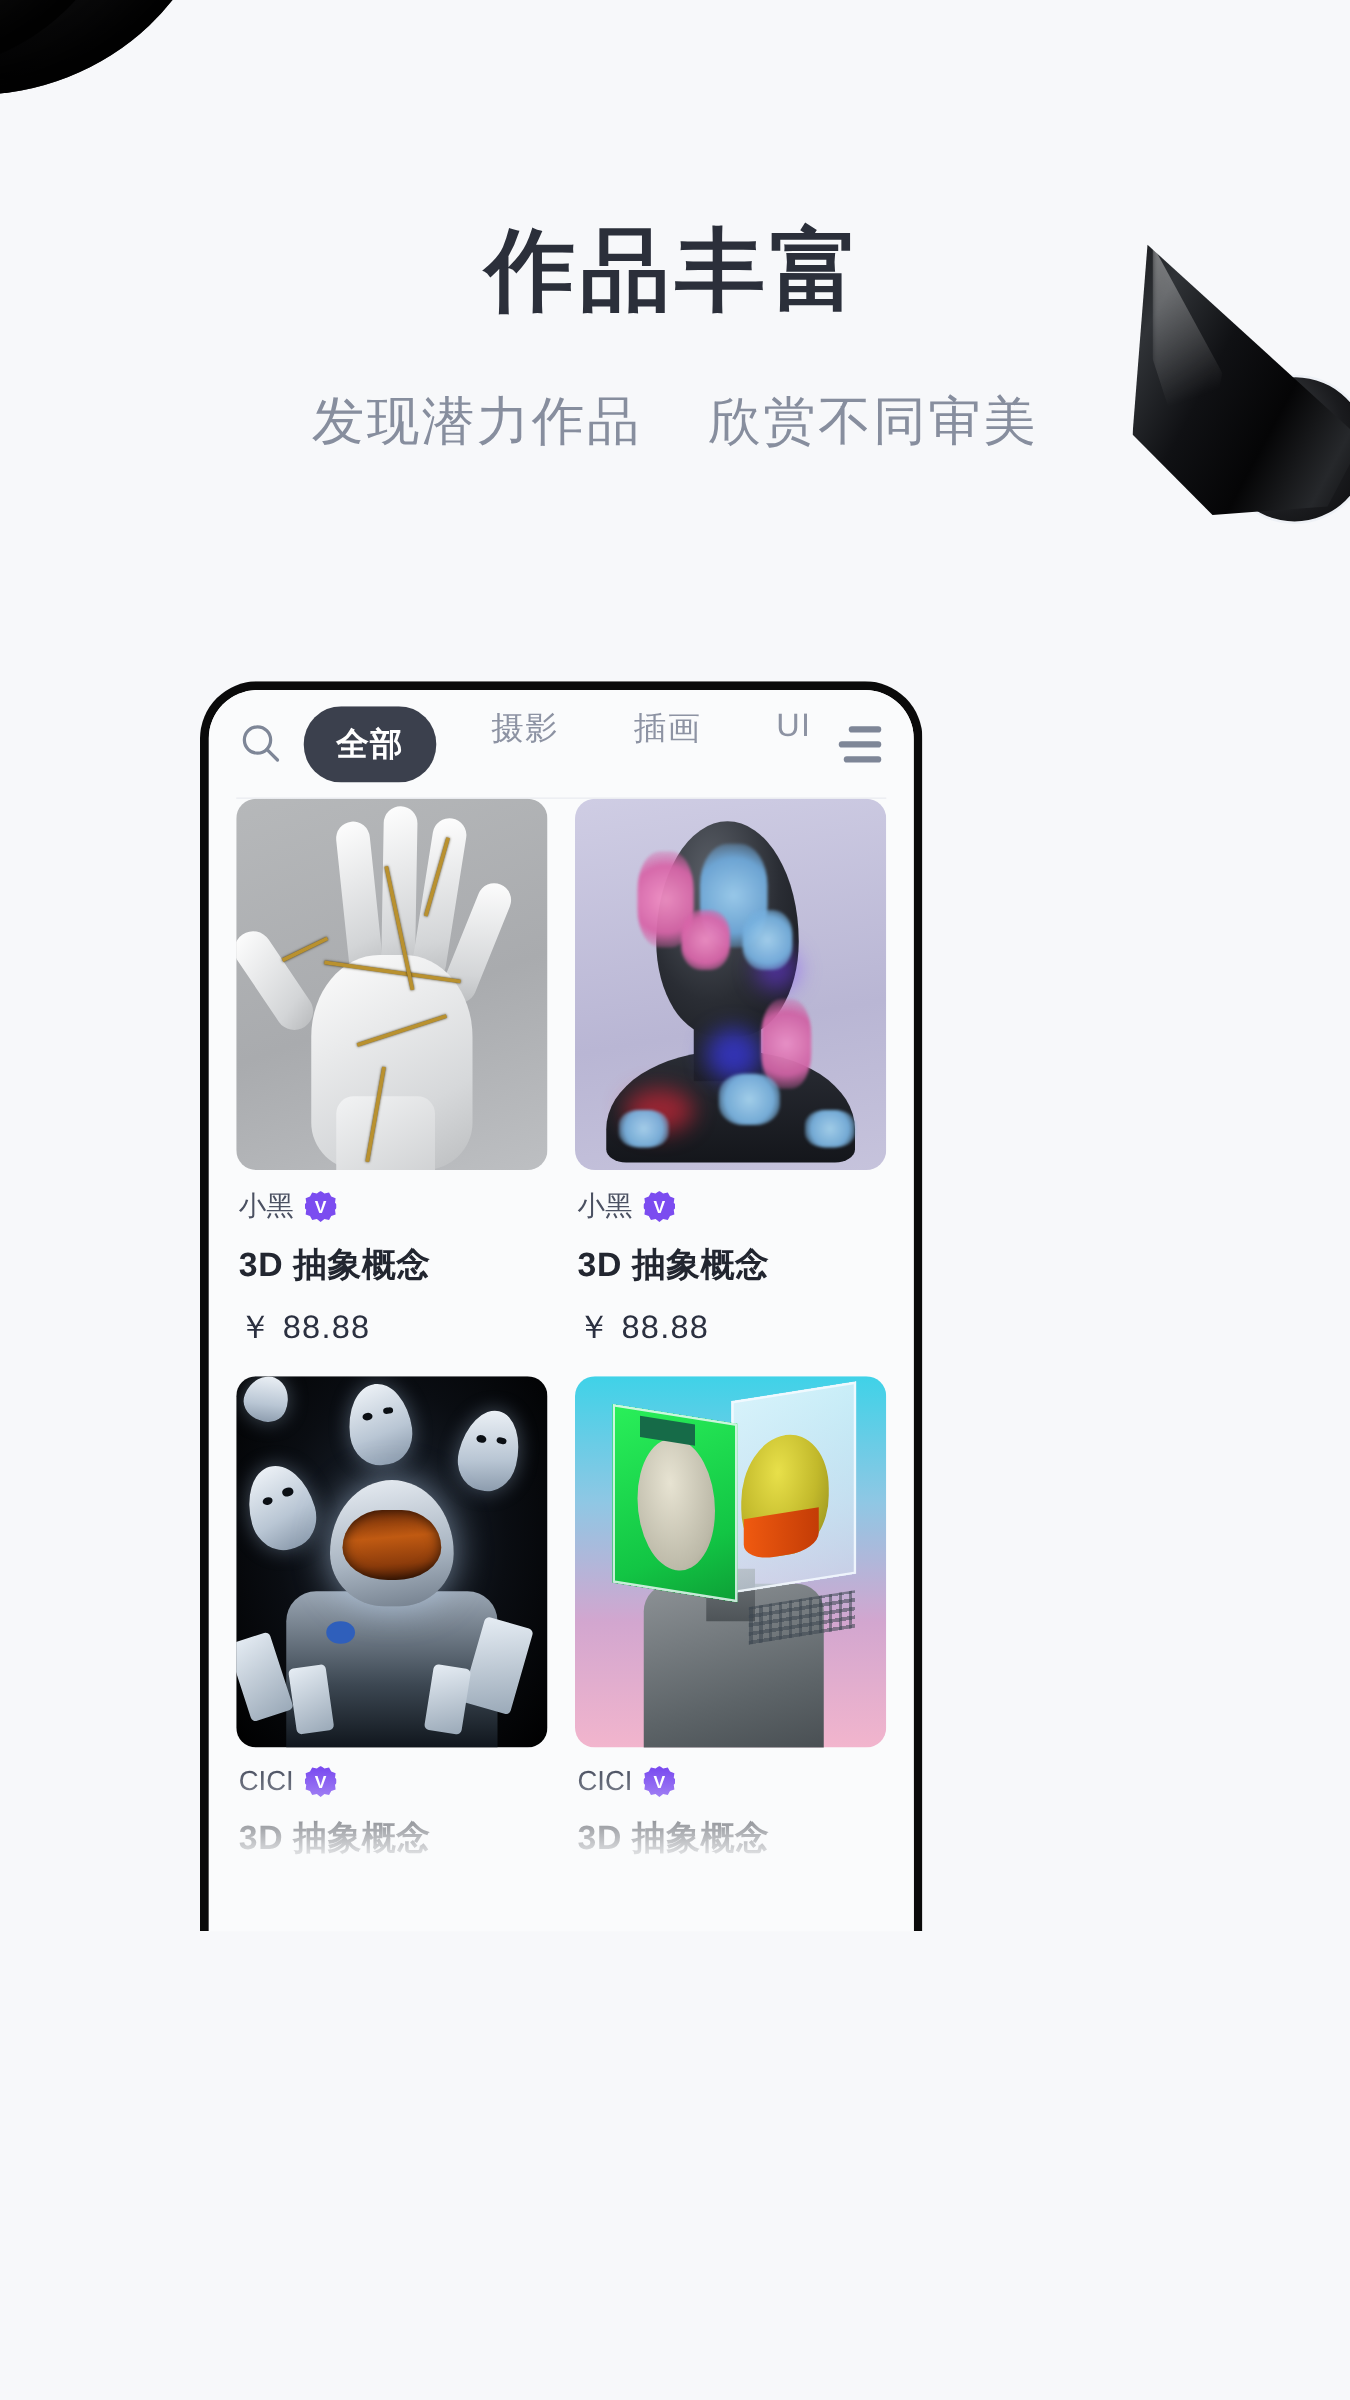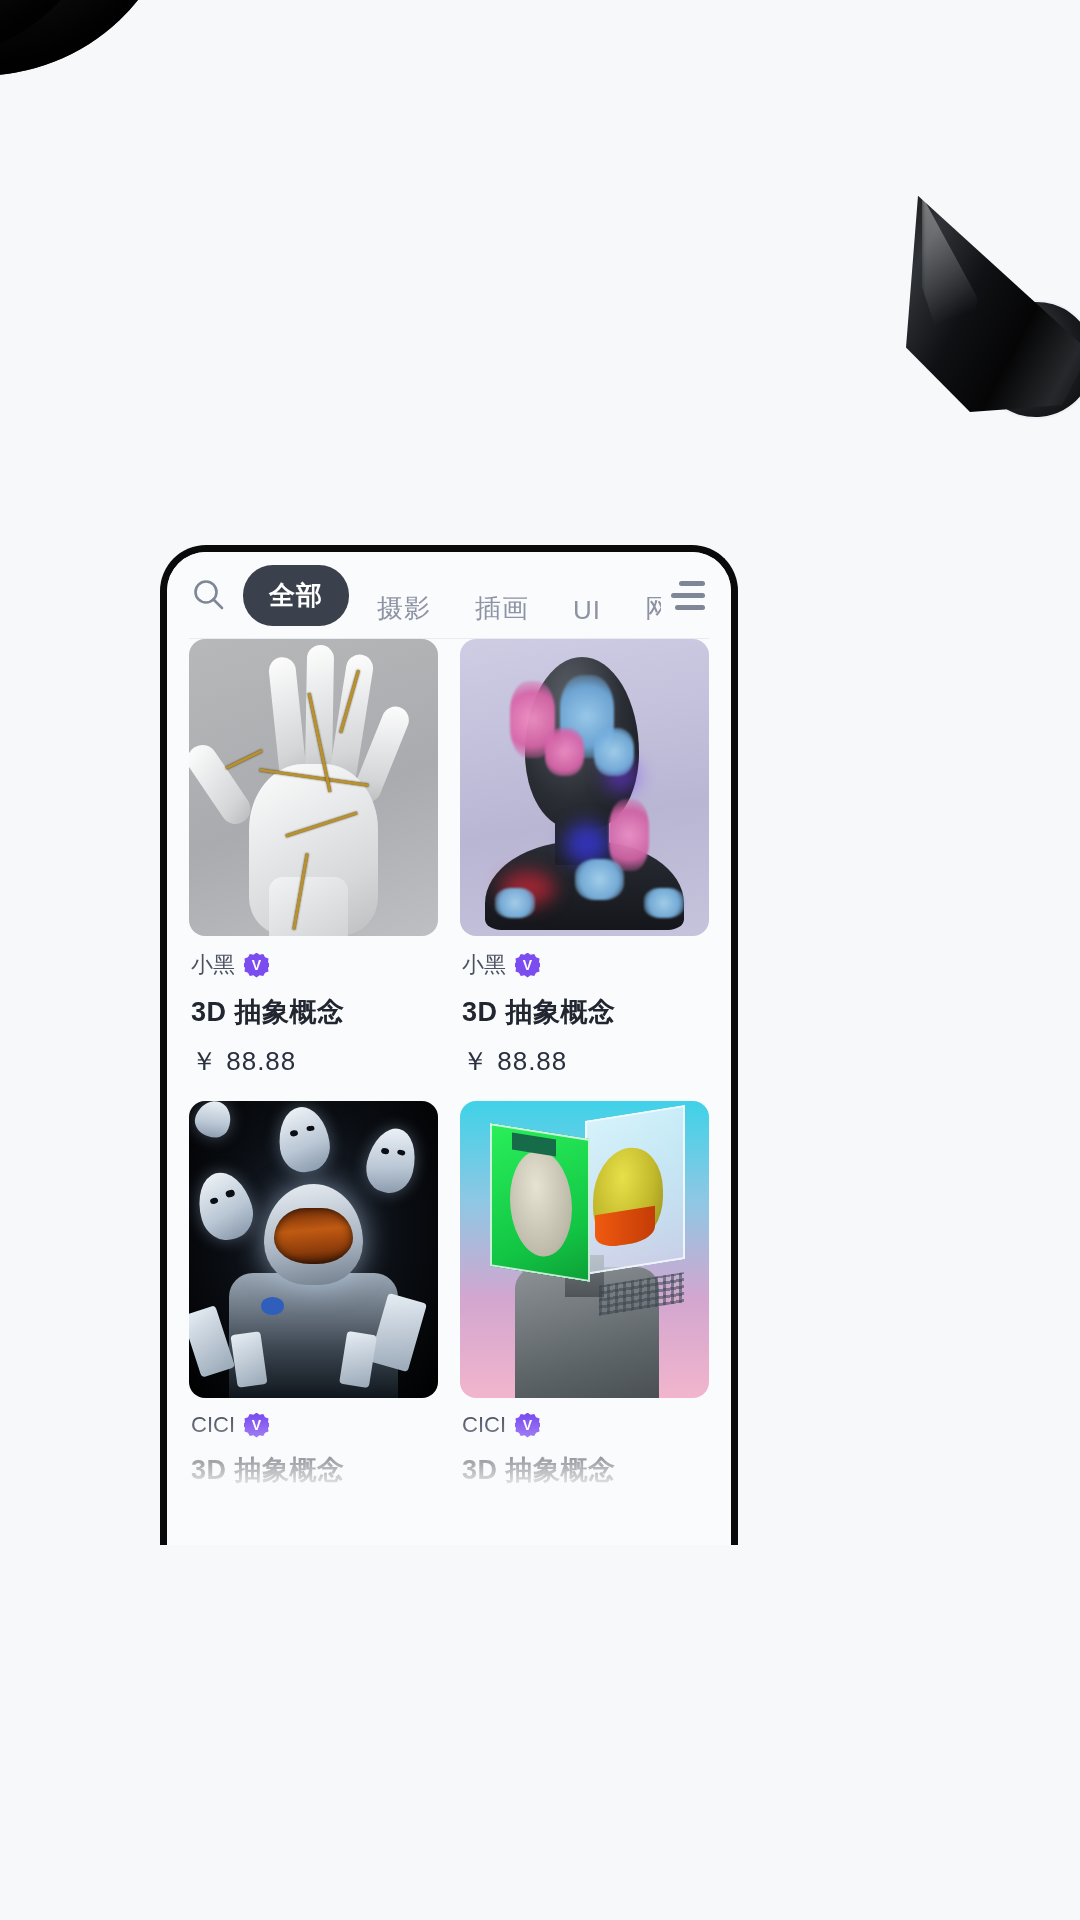--- a/index.html
+++ b/index.html
@@ -85,21 +85,21 @@
 
   
   .navbar {
     display:flex; align-items:center; height:86px;
     padding:0 18px 0 22px; gap:0;
     position:relative;
   }
   .search-ico { width:40px; height:40px; flex:none; margin-right:8px; }
   .search-ico svg { display:block; }
 
-  .tabs { display:flex; align-items:flex-end; gap:0; flex:1; overflow:hidden; }
+  .tabs { display:flex; align-items:flex-start; gap:16px; flex:1; overflow:hidden; }
   .tab {
     font-size:26px; color:#8d93a3; white-space:nowrap; padding:0 22px;
     letter-spacing:1px;
   }
   .tab.active {
     background:#3b404d; color:#fff; font-weight:700;
     border-radius:30px; padding:13px 26px; margin:0 6px;
   }
 
   .menu-ico { width:42px; flex:none; display:flex; flex-direction:column; gap:7px; margin-left:10px; }
@@ -320,20 +320,26 @@
 
 </div>
 
 <div class="deco" id="cone">
   <div class="base"></div>
   <div class="body"></div>
   <div class="sheen"></div>
 </div>
 
 <div class="hero">
+  <h1>作品丰富</h1>
+  <div class="sub">
+    <span>发现潜力作品</span>
+    <span class="gap"></span>
+    <span>欣赏不同审美</span>
+  </div>
 </div>
 
 <div class="phone">
   <div class="phone-inner">
 
     <div class="navbar">
       <div class="search-ico">
         <svg width="40" height="40" viewBox="0 0 40 40" fill="none">
           <circle cx="17" cy="17" r="10.5" stroke="#7e8697" stroke-width="2.6"></circle>
           <line x1="24.5" y1="24.5" x2="33" y2="33" stroke="#7e8697" stroke-width="2.6" stroke-linecap="round"></line>

